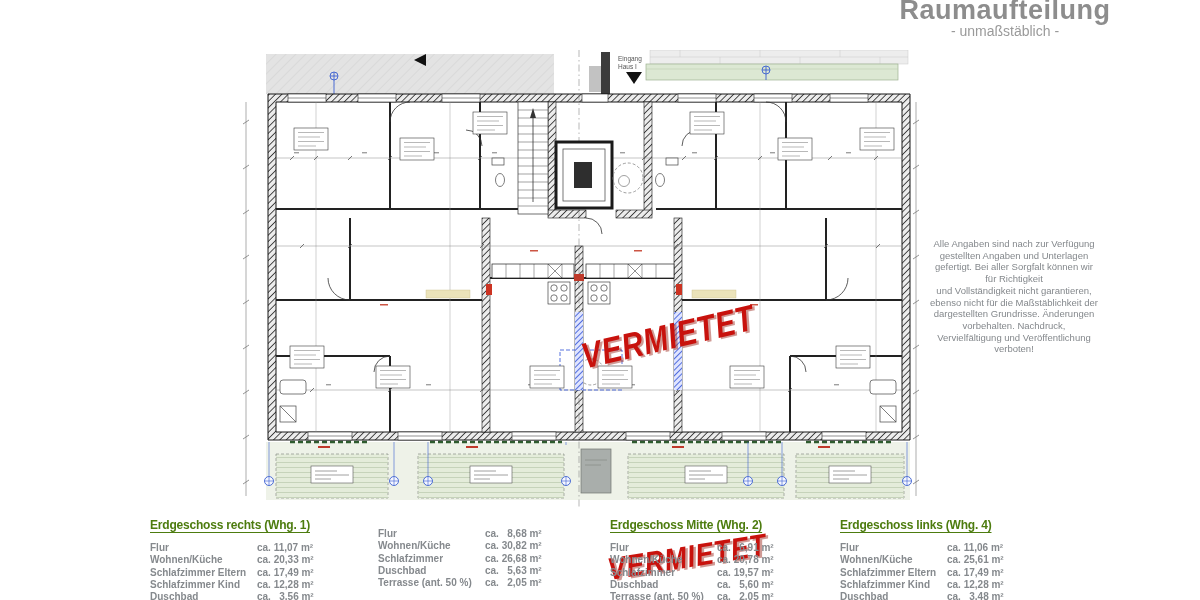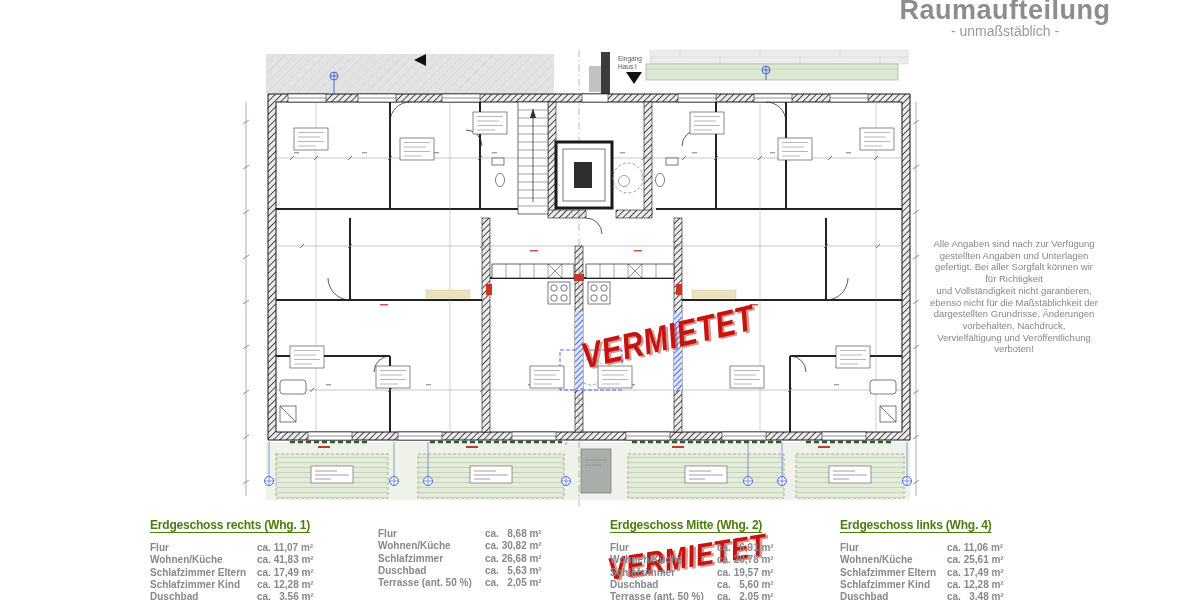--- a/index.html
+++ b/index.html
@@ -362,21 +362,21 @@
 
   <div class="apt c1">
     <div class="apt-title">Erdgeschoss rechts (Whg. 1)</div>
     <div class="apt-rows">
       <div class="row">
           <span class="lbl">Flur</span>
           <span class="val">ca. 11,07 m²</span>
         </div>
       <div class="row">
           <span class="lbl">Wohnen/Küche</span>
-          <span class="val">ca. 41,83 m²</span>
+          <span class="val">ca. 20,33 m²</span>
         </div>
       <div class="row">
           <span class="lbl">Schlafzimmer Eltern</span>
           <span class="val">ca. 17,49 m²</span>
         </div>
       <div class="row">
           <span class="lbl">Schlafzimmer Kind</span>
           <span class="val">ca. 12,28 m²</span>
         </div>
       <div class="row">

